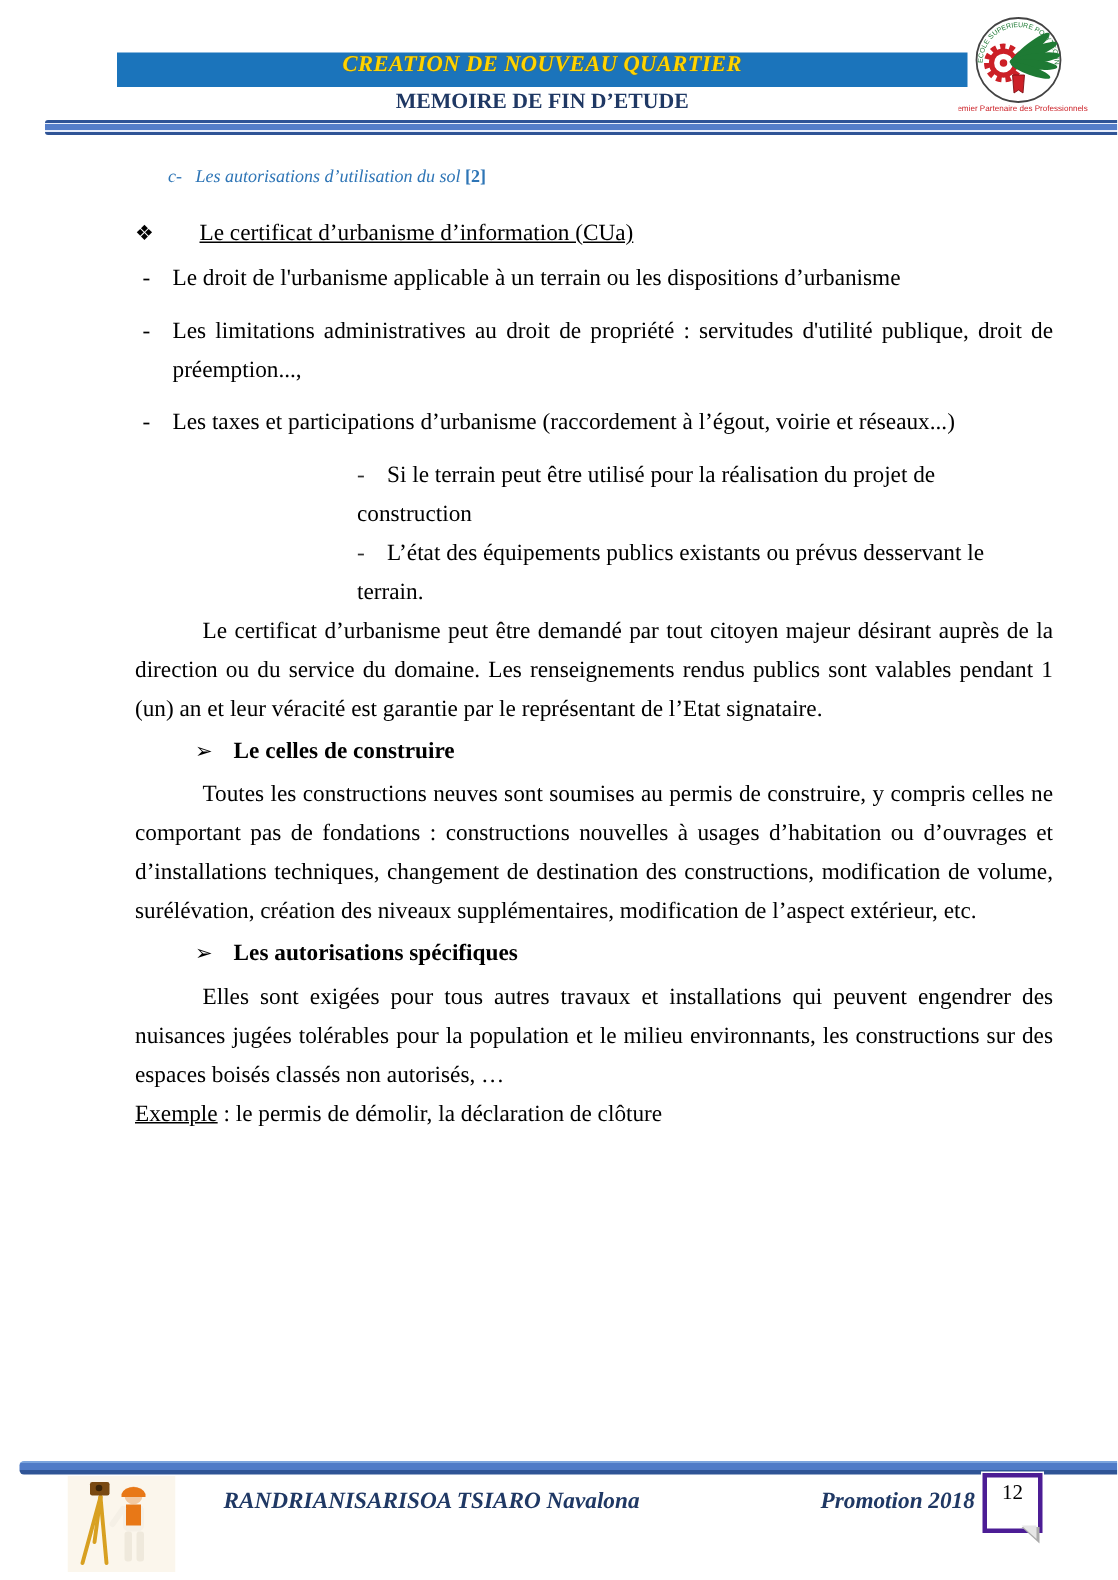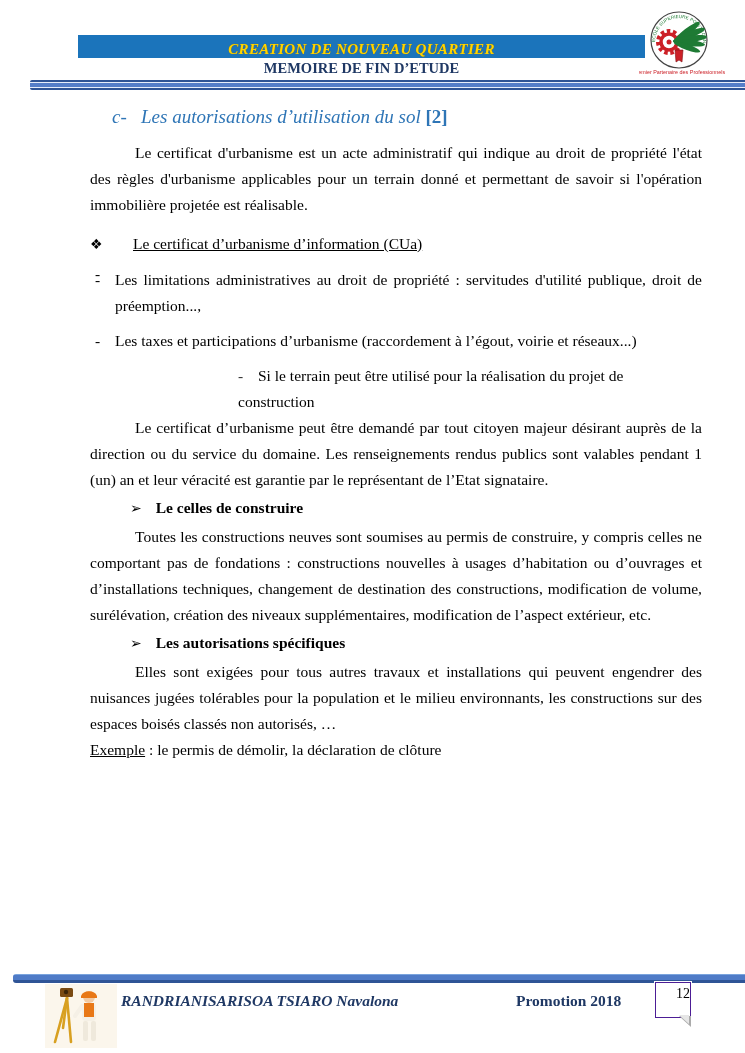--- a/index.html
+++ b/index.html
@@ -9,21 +9,21 @@
     background:#ffffff;
     font-family:"Liberation Serif", serif;
     color:#000;
     overflow:hidden;
   }
   
   .header{position:absolute;top:0;left:0;width:745px;height:92px;}
   .title-bar{
     position:absolute;left:78px;top:35px;width:567px;height:23px;
     background:#1b74bb;
-    display:flex;align-items:flex-end;justify-content:center;
+    display:flex;align-items:flex-start;justify-content:center;
   }
   .title-bar span{
     color:#ffd400;font-weight:bold;font-style:italic;font-size:15px;
     letter-spacing:.3px;text-shadow:0 0 1px #8a6d00;
   }
   .subtitle{
     position:absolute;left:78px;top:58px;width:567px;height:20px;
     display:flex;align-items:center;justify-content:center;
     color:#1f3864;font-weight:bold;font-size:14.5px;
   }
@@ -34,21 +34,21 @@
     border-radius:2px 0 0 2px;
   }
   .logo{position:absolute;right:18px;top:10px;width:88px;height:72px;}
   
   .content{
     position:absolute;left:90px;top:100px;width:612px;
     font-size:15.5px;line-height:26px;
   }
   .sec-c{
     margin:4px 0 10px 22px;
-    color:#2e75b6;font-style:italic;font-size:19px;
+    color:#2e75b6;font-style:italic;font-size:12px;
   }
   .sec-c .sec-ref{font-style:normal;font-weight:bold;}
   .h-arrow{
     margin:2px 0 2px 40px;font-weight:bold;font-size:15.5px;
   }
   .h-arrow .arrow{font-weight:normal;margin-right:14px;font-size:14px;}
   .para{ text-align:justify;text-indent:45px;margin:0; }
   .para.noindent{text-indent:0;}
   .diamond-head{
     margin:13px 0 3px 0;
@@ -71,31 +71,31 @@
   
   .footer{position:absolute;left:0;top:966px;width:745px;height:87px;}
   .footer-rule{
     position:absolute;left:13px;top:8px;width:732px;height:9px;
     background:linear-gradient(to bottom,
       #7aa4dd 0 1px,#4f7bc7 1px 6px,#2f5496 6px 9px);
     border-radius:3px 0 0 3px;
   }
   .surveyor{position:absolute;left:45px;top:18px;width:72px;height:64px;}
   .footer-author{
-    position:absolute;left:121px;top:26px;
+    position:absolute;left:149px;top:26px;
     color:#1f3864;font-weight:bold;font-style:italic;font-size:15.5px;
   }
   .footer-promo{
-    position:absolute;left:516px;top:26px;
-    color:#1f3864;font-weight:bold;font-size:15.5px;
+    position:absolute;left:547px;top:26px;
+    color:#1f3864;font-weight:bold;font-style:italic;font-size:15.5px;
   }
   .page-num-box{
     position:absolute;left:655px;top:16px;width:34px;height:34px;
-    background:#fff;border:1px solid #4c1d95;
-    font-size:14px;text-align:right;line-height:22px;
+    background:#fff;border:3px solid #4c1d95;
+    font-size:14px;text-align:center;line-height:22px;
     box-shadow:0 0 0 1px #fff;
   }
   .page-num-box .fold{
     position:absolute;right:-1px;bottom:-10px;width:0;height:0;
     border-left:12px solid transparent;
     border-top:11px solid #ababab;
   }
   .page-num-box .fold::after{
     content:"";position:absolute;left:-12px;top:-12px;width:0;height:0;
     border-left:10px solid transparent;border-top:9px solid #e6e6e6;
@@ -138,41 +138,44 @@
   </div>
 
   <div class="content">
 
     <div class="sec-c">
       <span>c-</span>&nbsp;&nbsp;
       <span>Les autorisations d’utilisation du sol </span><span class="sec-ref">[2]</span>
     </div>
 
 
-    <p class="para">Le certificat d'urbanisme est un acte administratif qui indique au droit de propriété l'état des règles d'urbanisme applicables pour un terrain donné et permettant de savoir si l'opération immobilière projetée est réalisable.</p>
 
     <div class="diamond-head">
       <span class="diamond">❖</span><span class="dh-text">Le certificat d’urbanisme d’information (CUa)</span>
     </div>
 
     <div class="dash-item">
       <span class="dash">-</span>
+      <span>Le droit de l'urbanisme applicable à un terrain ou les dispositions d’urbanisme</span>
     </div>
     <div class="dash-item">
       <span class="dash">-</span>
       <span>Les limitations administratives au droit de propriété : servitudes d'utilité publique, droit de préemption...,</span>
     </div>
     <div class="dash-item">
       <span class="dash">-</span>
       <span>Les taxes et participations d’urbanisme (raccordement à l’égout, voirie et réseaux...)</span>
     </div>
 
 
     <div class="sub-dash">
       <span class="dash">-</span><span>Si le terrain peut être utilisé pour la réalisation du projet de construction</span>
+    </div>
+    <div class="sub-dash">
+      <span class="dash">-</span><span>L’état des équipements publics existants ou prévus desservant le terrain.</span>
     </div>
 
     <p class="para">Le certificat d’urbanisme peut être demandé par tout citoyen majeur désirant auprès de la direction ou du service du domaine. Les renseignements rendus publics sont valables pendant 1 (un) an et leur véracité est garantie par le représentant de l’Etat signataire.</p>
 
     <div class="h-arrow">
       <span class="arrow">➢</span><span>Le celles de construire</span>
     </div>
     <p class="para">Toutes les constructions neuves sont soumises au permis de construire, y compris celles ne comportant pas de fondations : constructions nouvelles à usages d’habitation ou d’ouvrages et d’installations techniques, changement de destination des constructions, modification de volume, surélévation, création des niveaux supplémentaires, modification de l’aspect extérieur, etc.</p>
 
     <div class="h-arrow">

